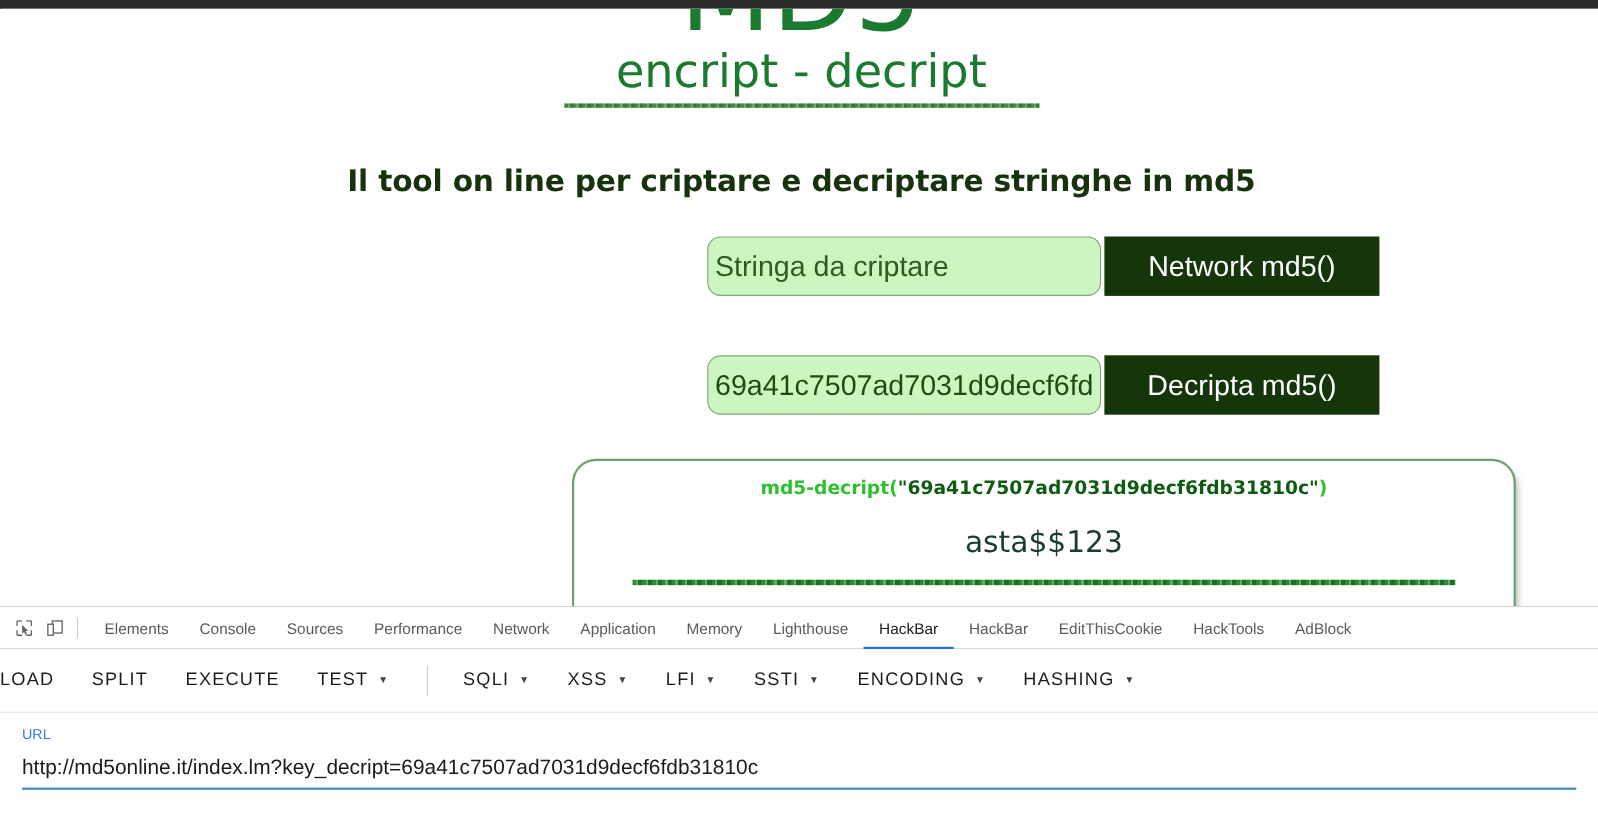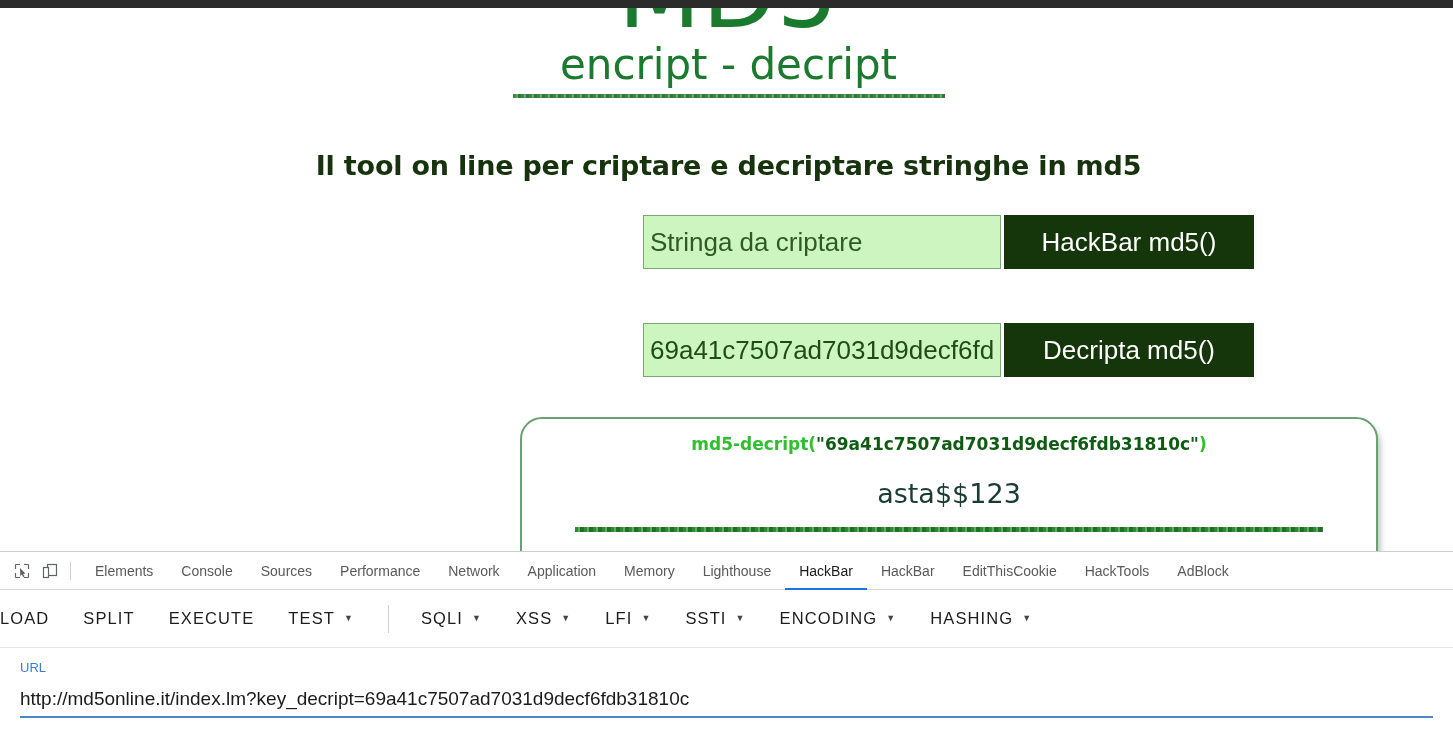--- a/index.html
+++ b/index.html
@@ -101,21 +101,21 @@
     width: 358px;
     height: 54px;
     box-sizing: border-box;
     background: #ccf5c0;
     border: 1px solid #7ba874;
     outline: none;
     font-family: "Liberation Sans", sans-serif;
     font-size: 26px;
     color: #1d4d12;
     padding: 0 6px;
-    border-radius: 0;
+    border-radius: 12px;
   }
   .txt-input::placeholder {
     color: #2c5c20;
     opacity: 1;
   }
 
   .go-btn {
     width: 250px;
     height: 54px;
     box-sizing: border-box;
@@ -303,21 +303,21 @@
     <div class="logo-wrap">
       <span class="logo-md5">MD5</span>
       <span class="logo-sub">encript - decript</span>
       <div class="logo-rule"></div>
     </div>
 
     <div class="tagline">Il tool on line per criptare e decriptare stringhe in md5</div>
 
     <div class="form-row row-encrypt">
       <input class="txt-input" type="text" placeholder="Stringa da criptare" style="">
-      <button class="go-btn">HackBar md5()</button>
+      <button class="go-btn">Network md5()</button>
     </div>
 
 
     <div class="form-row row-decrypt">
       <input class="txt-input" type="text" value="69a41c7507ad7031d9decf6fdb31810c" style="">
       <button class="go-btn">Decripta md5()</button>
     </div>
 
     <div class="result-box">
       <div class="result-call">

